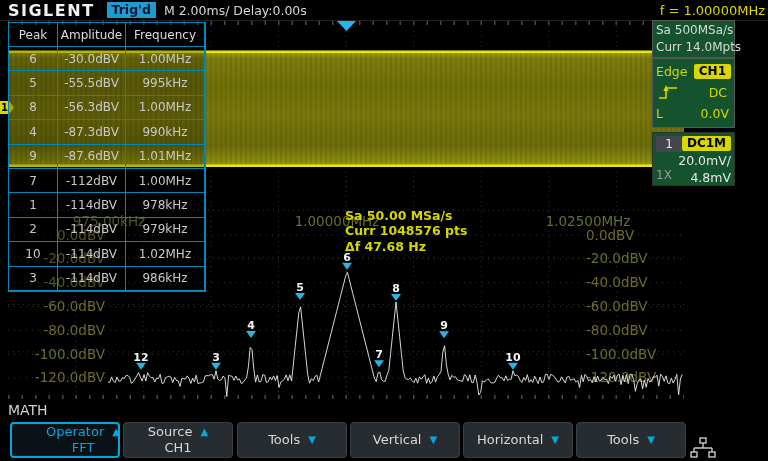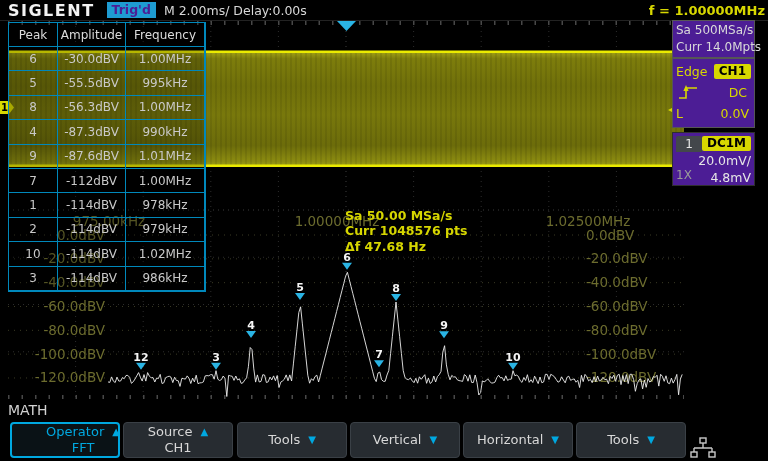--- a/index.html
+++ b/index.html
@@ -2,35 +2,35 @@
 <html><head>
 <meta charset="utf-8">
 <style>
   html,body{margin:0;padding:0;background:#000;}
   #scope{position:relative;width:768px;height:461px;background:#000;overflow:hidden;
          font-family:"DejaVu Sans",sans-serif;-webkit-font-smoothing:antialiased;}
   
   #topbar{position:absolute;left:0;top:0;width:768px;height:20px;display:flex;align-items:center;
           border-bottom:1px solid #222;}
   #logo{font-weight:bold;font-size:16px;letter-spacing:1.5px;color:#f2f2f2;margin-left:8px;}
-  #trig-badge{margin-left:12px;background:#1e9cd2;color:#4c1d95;font-size:12.5px;font-weight:bold;
+  #trig-badge{margin-left:12px;background:#1e9cd2;color:#0f172a;font-size:12.5px;font-weight:bold;
               padding:0 5px;height:16px;line-height:16px;}
   #timebase{margin-left:8px;color:#d8d8d8;font-size:12.5px;}
-  #freq-counter{margin-left:auto;margin-right:3px;color:#d8d800;font-size:13px;font-weight:bold;}
+  #freq-counter{margin-left:auto;margin-right:3px;color:#d8d800;font-size:13px;}
   
   #screen-svg{position:absolute;left:0;top:0;}
   
   #peak-table{position:absolute;left:8px;top:22px;display:grid;grid-template-columns:49px 68px 79px;
               grid-template-rows:24px repeat(10,24.4px);border:1px solid #0088bb;background:rgba(0,0,0,0.22);}
   #peak-table .cell{border-right:1px solid #0088bb;border-bottom:1px solid #0088bb;
                     display:flex;align-items:center;justify-content:center;
                     font-size:12px;color:#c9c9c9;}
   #peak-table .hdr{color:#dcdcdc;}
   
-  .side-box{position:absolute;left:672px;width:83px;background:#4c1d95;box-sizing:border-box;}
+  .side-box{position:absolute;left:652px;width:83px;background:#14532d;box-sizing:border-box;}
   #acq-box{top:20px;height:38px;border:1px solid #565656;padding:1px 3px;}
   #acq-box div{text-align:right;color:#d9d9d9;font-size:12px;line-height:17px;white-space:nowrap;}
   #trig-box{top:58px;height:70px;border:1px solid #565656;padding:2px 3px;}
   .tb-row{display:flex;align-items:center;justify-content:space-between;height:21px;}
   .yel{color:#d8d800;font-size:12.5px;}
   .badge{background:#d8d800;color:#000;font-size:12px;font-weight:bold;padding:0 5px;
          border-radius:2px;height:15px;line-height:15px;}
   #chan-box{top:132px;height:54px;border:1px solid #303030;padding:2px 3px;}
   #chan-tab{background:#43474b;color:#e8e8e8;font-size:12px;width:34px;height:16px;line-height:16px;
             text-align:center;border-radius:2px 2px 0 0;}

